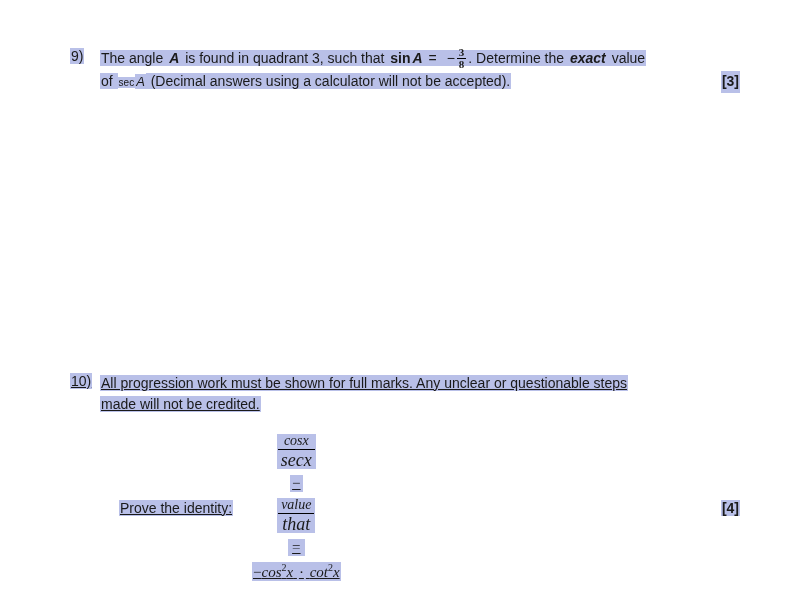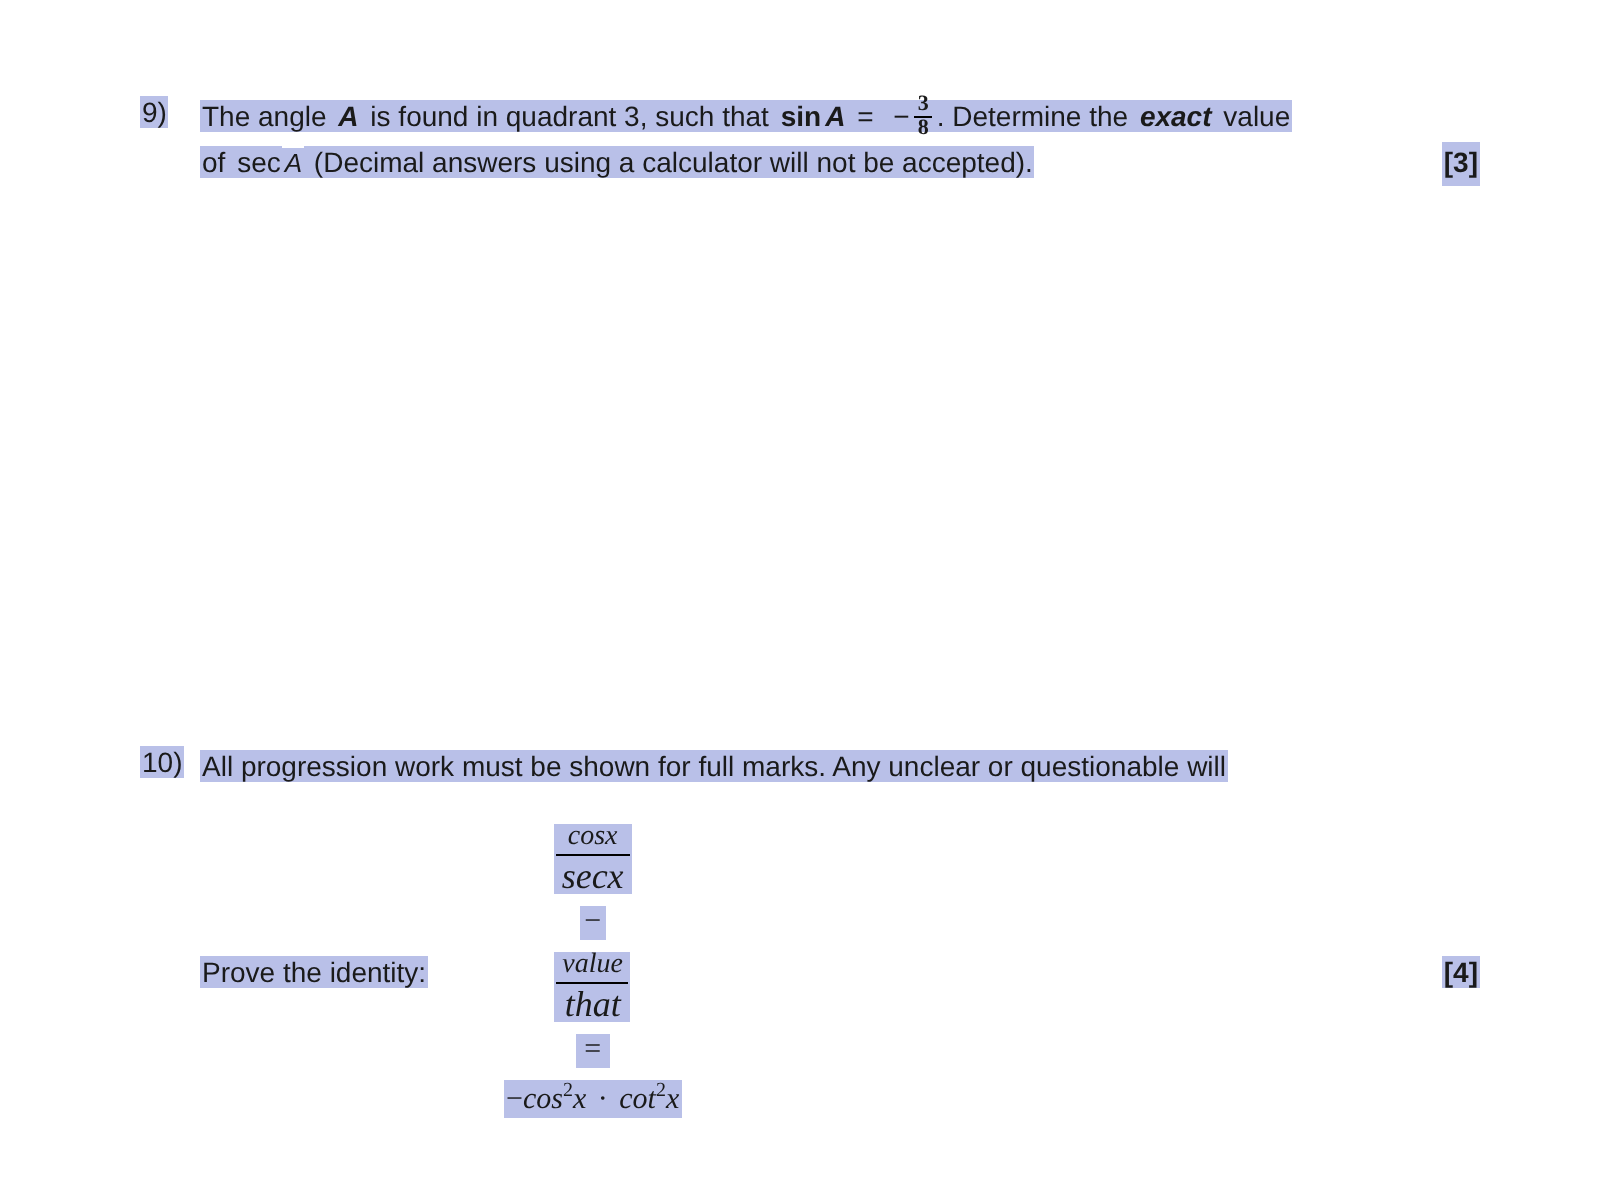--- a/index.html
+++ b/index.html
@@ -83,29 +83,30 @@
     font-size: 14px;
     padding: 0 3px 1px 3px;
     font-style: italic;
   }
   .frac2 .den {
     display: block;
     font-size: 18px;
     padding: 1px 3px 0 3px;
     font-style: italic;
   }
-  .q10 { margin-top: 0; }
+  .q10 { margin-top: 0; text-decoration: underline; }
   .identity-row {
     display: flex;
     align-items: center;
     margin-top: 18px;
     position: relative;
   }
   .identity-label {
     width: 152px;
+    text-align: center;
   }
   .identity-eq {
     font-family: "Cambria Math", "Times New Roman", serif;
     font-size: 15px;
     display: flex;
     align-items: center;
     gap: 6px;
     flex-direction: column;
   }
   .identity-eq .op {
@@ -135,35 +136,38 @@
   <div class="question">
     <div class="q-header">
       <div class="q-num">
         <span class="hl">9)</span>
       </div>
       <div class="q-body">
         <div class="line clearfix">
           <span class="hl">The angle </span><span class="hl bold italic">A</span><span class="hl"> is found in quadrant 3, such that </span><span class="hl math bold" style="font-style:normal;">sin</span><span class="hl math bold">A</span><span class="hl math" style="font-style:normal;"> = </span><span class="hl" style="padding:0 2px;"> </span><span class="hl math" style="font-style:normal;">−</span><span class="hl"><span class="frac"><span class="num">3</span><span class="den">8</span></span></span><span class="hl">. Determine the </span><span class="hl bold">exact</span><span class="hl"> value</span>
         </div>
         <div class="line clearfix">
-          <span class="hl">of </span><span class="hl math" style="font-style:normal;font-size:14px;margin-top:20px;">sec</span><span class="hl math" style="font-size:13px;">A</span><span class="hl"> (Decimal answers using a calculator will not be accepted).</span>
+          <span class="hl">of </span><span class="hl math" style="font-style:normal;font-size:10px;margin-top:20px;">sec</span><span class="hl math" style="font-size:13px;">A</span><span class="hl"> (Decimal answers using a calculator will not be accepted).</span>
           <span class="marks hl">[3]</span>
         </div>
       </div>
     </div>
   </div>
 
   <div class="q10">
     <div class="q-header">
       <div class="q-num">
         <span class="hl">10)</span>
       </div>
       <div class="q-body">
         <div class="line">
-          <span class="hl">All progression work must be shown for full marks. Any unclear or questionable will</span>
+          <span class="hl">All progression work must be shown for full marks. Any unclear or questionable steps</span>
+        </div>
+        <div class="line">
+          <span class="hl">made will not be credited.</span>
         </div>
 
         <div class="identity-row">
           <div class="identity-label">
             <span class="hl">Prove the identity:</span>
           </div>
           <div class="identity-eq">
             <span class="hl">
               <span class="frac2">
                 <span class="num">cosx</span>

